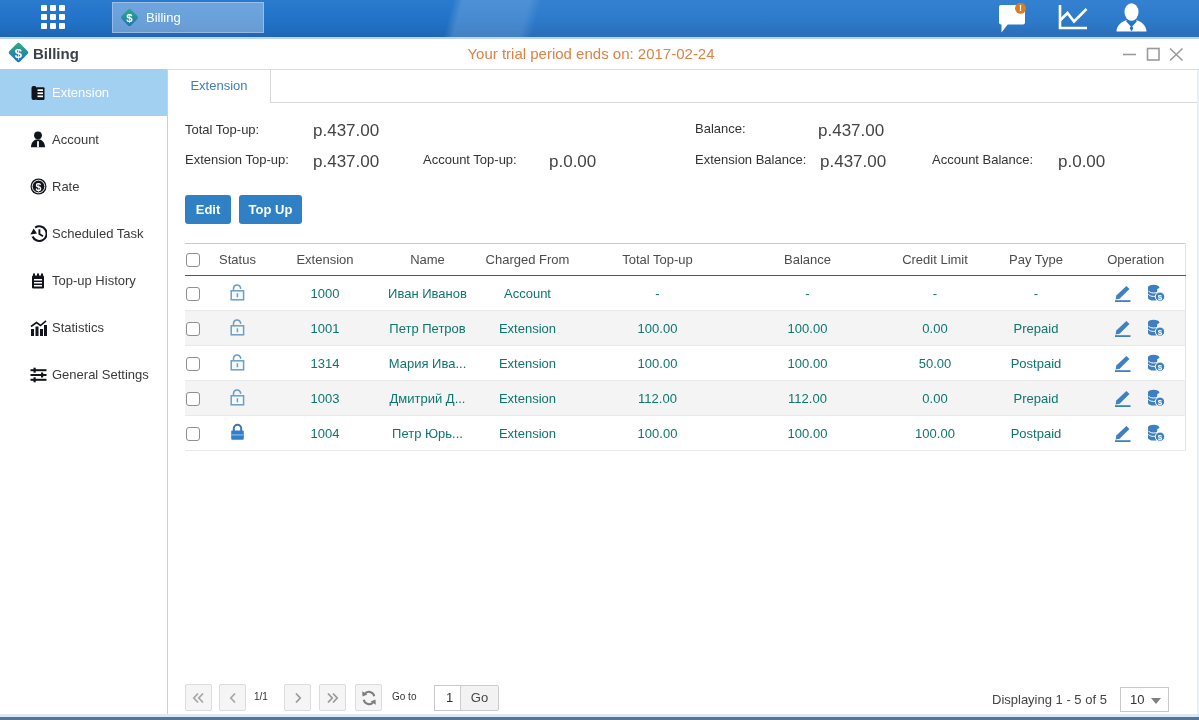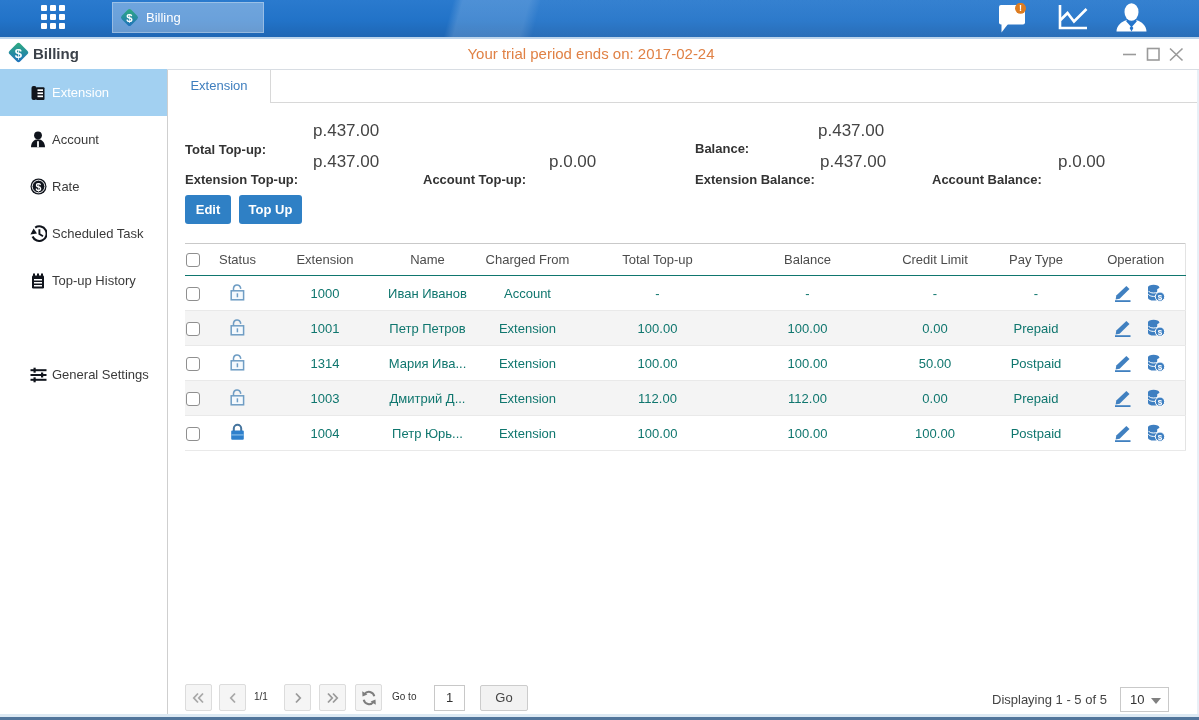--- a/index.html
+++ b/index.html
@@ -29,21 +29,21 @@
 .mitem svg { position:absolute; left:30px; }
 .mitem .lbl { position:absolute; left:52px; }
 .mitem.sel { background:#a2d0f1; color:#fff; }
 
 
 #tabstrip { position:absolute; left:168px; top:70px; width:1031px; height:33px; background:#fff; }
 #tabstrip .bline { position:absolute; left:103px; top:32px; width:928px; height:1px; background:#d8d8d8; }
 #thetab { position:absolute; left:0; top:0; width:103px; height:33px; background:#fff; border-right:1px solid #d8d8d8; color:#3e7ebe; font-size:13px; text-align:center; line-height:31px; }
 
 
-.slabel { position:absolute; font-size:13px; font-weight:bold; color:#333;margin-top:20px; }
+.slabel { position:absolute; font-size:13px; font-weight:normal; color:#333; }
 .sval { position:absolute; font-size:17px; color:#444; }
 
 
 .bluebtn { position:absolute; top:195px; height:29px; background:#2f80c5; color:#fff; font-size:13px; font-weight:bold; text-align:center; line-height:29px; border-radius:3px; }
 
 
 #exttable { position:absolute; left:185px; top:243px; width:1000px; border-collapse:collapse; table-layout:fixed; }
 #exttable th { height:32px; border-top:1px solid #c9c9c9; border-bottom:1px solid #0f766e; font-size:13px; font-weight:normal; color:#4c4c4c; text-align:center; }
 #exttable td { height:35px; border-bottom:1px solid #e9e9e9; font-size:13px; color:#0f766e; text-align:center; vertical-align:middle; }
 #exttable tr.z td { background:#f4f4f4; }
@@ -51,21 +51,21 @@
 .cb { display:inline-block; width:14px; height:14px; border:1.5px solid #8f8f8f; border-radius:3px; background:#fff; vertical-align:middle; }
 td.cbc, th.cbc { text-align:left !important; padding-left:1px; }
 .opwrap svg { vertical-align:middle; }
 #exttable td.opwrap { padding-left:7px; }
 
 
 .pgbtn { position:absolute; top:684px; width:27px; height:27px; background:#f5f5f5; border:1px solid #dcdcdc; border-radius:2px; text-align:center; }
 .pgbtn svg { margin-top:7px; }
 .pgtxt { position:absolute; font-size:10px; color:#333; }
 #goinput { position:absolute; left:434px; top:685px; width:31px; height:26px; border:1px solid #c8c8c8; font-size:13px; color:#333; padding-left:11px; line-height:24px; background:#fff; }
-#gobtn { position:absolute; left:480px; top:685px; width:48px; height:26px; background:#f2f2f2; border:1px solid #ccc; border-radius:2px; text-align:center; line-height:24px; font-size:13px; color:#444; }
+#gobtn { position:absolute; left:460px; top:685px; width:39px; height:26px; background:#f2f2f2; border:1px solid #ccc; border-radius:2px; text-align:center; line-height:24px; font-size:13px; color:#444; }
 #disp { position:absolute; left:992px; top:692px; width:120px; font-size:13px; color:#444; }
 #pgsel { position:absolute; left:1120px; top:687px; width:49px; height:25px; border:1px solid #c9c9c9; background:#fff; font-size:13px; color:#333; line-height:23px; padding-left:9px; }
 #pgsel .tri { position:absolute; right:7px; top:10px; width:0; height:0; border-left:5px solid transparent; border-right:5px solid transparent; border-top:6px solid #808080; }
 
 
 #botlight { position:absolute; left:0; top:714px; width:1199px; height:3px; background:#dce9f3; }
 #botdark { position:absolute; left:0; top:717px; width:1199px; height:3px; background:#51759b; }
 #rightedge { position:absolute; left:1197px; top:70px; width:2px; height:644px; background:#e8f0f7; }
 </style>
 </head>
@@ -175,20 +175,30 @@
     <svg width="16" height="16" viewBox="0 0 16 16">
       <rect x="2" y="2.5" width="12" height="13" rx="1.2" fill="#10141c"></rect>
       <rect x="3" y="0.5" width="2" height="3.5" fill="#10141c"></rect>
         <rect x="7" y="0.5" width="2" height="3.5" fill="#10141c"></rect>
         <rect x="11" y="0.5" width="2" height="3.5" fill="#10141c"></rect>
       <rect x="4" y="6" width="8" height="1.5" fill="#fff"></rect>
       <rect x="4" y="9" width="8" height="1.5" fill="#fff"></rect>
       <rect x="4" y="12" width="8" height="1.5" fill="#fff"></rect>
     </svg>
     <span class="lbl">Top-up History</span>
+  </div>
+  <div class="mitem" style="top:234px">
+    <svg width="17" height="16" viewBox="0 0 17 16">
+      <rect x="1" y="9" width="3" height="7" fill="#10141c"></rect>
+      <rect x="5.5" y="6.5" width="3" height="9.5" fill="#10141c"></rect>
+      <rect x="10" y="9" width="3" height="7" fill="#10141c"></rect>
+      <rect x="14" y="5" width="3" height="11" fill="#10141c"></rect>
+      <path d="M1,6.5 L6.5,2.5 L10.5,5.5 L16,0.8" stroke="#10141c" stroke-width="1.6" fill="none"></path>
+    </svg>
+    <span class="lbl">Statistics</span>
   </div>
   <div class="mitem" style="top:281px">
     <svg width="17" height="16" viewBox="0 0 17 16">
       <rect x="0.5" y="2.2" width="16" height="2" fill="#10141c"></rect>
       <rect x="0.5" y="7" width="16" height="2" fill="#10141c"></rect>
       <rect x="0.5" y="11.8" width="16" height="2" fill="#10141c"></rect>
       <rect x="3.5" y="0.7" width="2.2" height="5" fill="#10141c"></rect>
       <rect x="11" y="5.5" width="2.2" height="5" fill="#10141c"></rect>
       <rect x="3.5" y="10.3" width="2.2" height="5" fill="#10141c"></rect>
     </svg>

